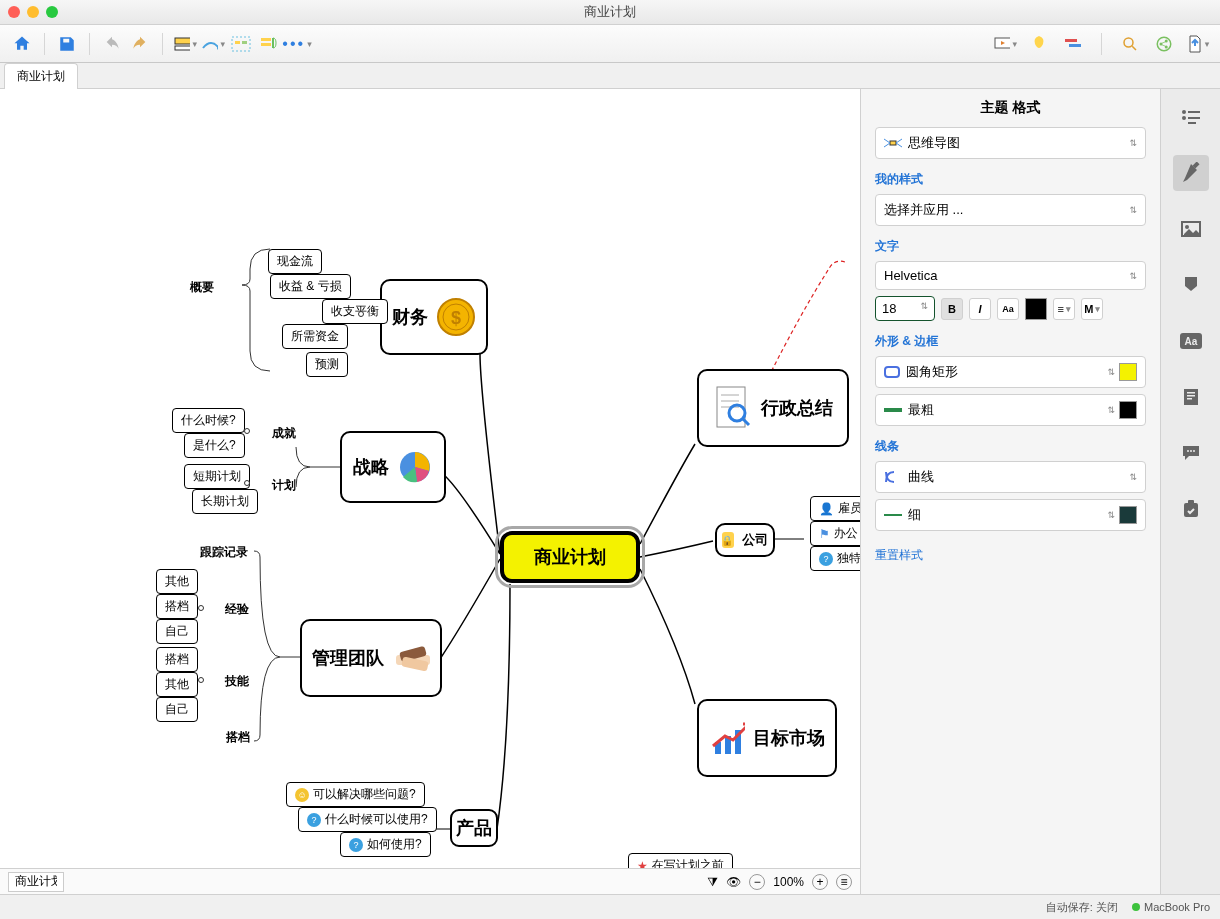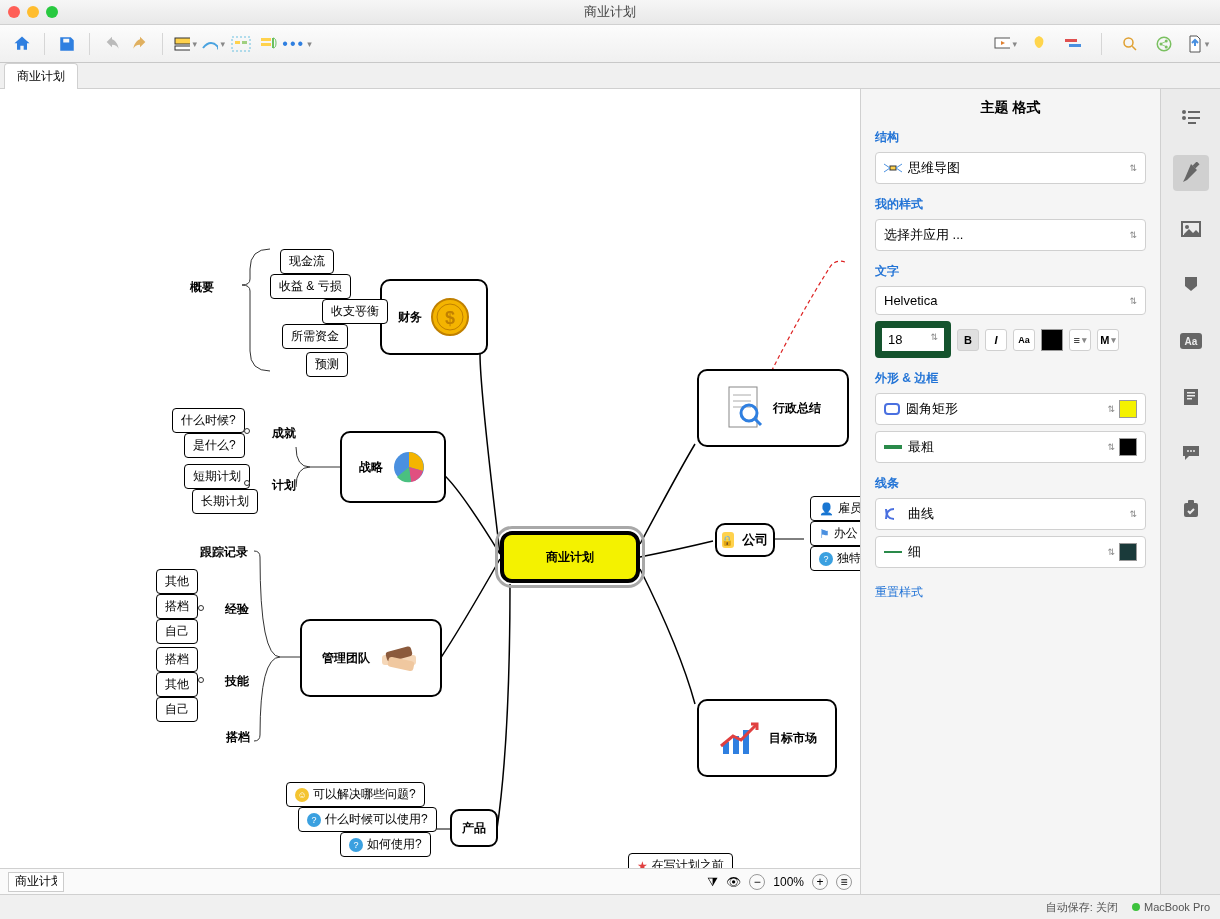--- a/index.html
+++ b/index.html
@@ -13,30 +13,30 @@
 .tb-right{margin-left:auto;display:flex;align-items:center;gap:10px;}
 .tbicon{width:24px;height:24px;display:flex;align-items:center;justify-content:center;border-radius:4px;}
 .sep{width:1px;height:22px;background:#d6d6d6;margin:0 6px;}
 .tabbar{height:26px;background:#f0f0f0;border-bottom:1px solid #d0d0d0;display:flex;align-items:flex-end;padding-left:4px;}
 .tab{padding:4px 12px;font-size:12px;background:#fff;border:1px solid #d0d0d0;border-bottom:none;border-radius:4px 4px 0 0;position:relative;top:1px;}
 .main{display:flex;height:805px;}
 .canvas{flex:1;position:relative;background:#fff;overflow:hidden;}
 svg.lines{position:absolute;inset:0;pointer-events:none;}
 .node{position:absolute;background:#fff;border:2px solid #000;border-radius:10px;display:flex;align-items:center;justify-content:center;gap:8px;padding:6px 10px;}
 .center-node{background:#f4f200;border:4px solid #000;border-radius:12px;font-size:18px;font-weight:600;outline:3px solid #a8a8a8;outline-offset:2px;}
-.nlabel{font-size:12px;font-weight:600;white-space:nowrap;}
+.nlabel{font-size:18px;font-weight:600;white-space:nowrap;}
 .mini{position:absolute;background:#fff;border:1px solid #000;border-radius:4px;font-size:12px;padding:3px 8px;white-space:nowrap;display:flex;align-items:center;gap:4px;}
 .group-label{position:absolute;font-size:12px;font-weight:600;background:#fff;}
 .note-icon{position:absolute;background:#f4f200;border:2px solid #000;border-radius:8px;width:36px;height:36px;display:flex;align-items:center;justify-content:center;font-weight:bold;color:#5a8f00;}
 .panel{width:300px;background:#f5f5f5;border-left:1px solid #d0d0d0;padding:10px 14px;font-size:13px;overflow:auto;}
 .panel h3{text-align:center;font-size:14px;font-weight:600;margin-bottom:10px;}
 .section-label{color:#2374d6;font-size:12px;font-weight:600;margin:12px 0 6px;}
 .selector{background:#fff;border:1px solid #d0d0d0;border-radius:4px;padding:6px 8px;display:flex;align-items:center;justify-content:space-between;font-size:13px;}
 .row{display:flex;gap:6px;align-items:center;margin-top:6px;}
-.fontsize{width:76px;background:#fff;border:7px solid #14532d;border-radius:4px;padding:4px 6px;font-size:13px;}
+.fontsize{width:60px;background:#fff;border:1px solid #14532d;border-radius:4px;padding:4px 6px;font-size:13px;}
 .fmtbtn{width:22px;height:22px;border:1px solid #d0d0d0;background:#fff;border-radius:3px;display:flex;align-items:center;justify-content:center;font-size:11px;font-weight:bold;}
 .fmtbtn.active{background:#e0e0e0;}
 .colorswatch{width:22px;height:22px;border:1px solid #999;}
 .link-reset{color:#2374d6;font-size:12px;margin-top:16px;display:inline-block;}
 .sidetabs{width:60px;background:#ebebeb;border-left:1px solid #d0d0d0;display:flex;flex-direction:column;align-items:center;padding-top:10px;gap:20px;}
 .sidetab{width:36px;height:36px;display:flex;align-items:center;justify-content:center;border-radius:4px;}
 .sidetab.active{background:#d0d0d0;}
 .statusbar-canvas{position:absolute;bottom:0;left:0;right:0;height:26px;border-top:1px solid #d0d0d0;background:#fafafa;display:flex;align-items:center;padding:0 8px;font-size:12px;gap:10px;}
 .sheet-input{border:1px solid #ccc;background:#fff;padding:2px 6px;font-size:12px;width:56px;}
 .zoom-group{margin-left:auto;display:flex;align-items:center;gap:8px;}
@@ -192,21 +192,21 @@
 
     <div class="node" style="left:380px;top:190px;width:108px;height:76px;">
       <span class="nlabel">财务</span>
       <svg width="40" height="40">
           <circle cx="20" cy="20" r="18" fill="#f4b400" stroke="#c08000" stroke-width="2"></circle>
           <circle cx="20" cy="20" r="13" fill="none" stroke="#c08000"></circle>
           <text x="20" y="27" text-anchor="middle" font-size="18" fill="#c08000" font-weight="bold">$</text>
         </svg>
     </div>
     <div class="group-label" style="left:190px;top:190px;">概要</div>
-    <div class="mini" style="left:280px;top:160px;text-align:center;">现金流</div>
+    <div class="mini" style="left:268px;top:160px;text-align:center;">现金流</div>
     <div class="mini" style="left:270px;top:185px;">收益 &amp; 亏损</div>
     <div class="mini" style="left:282px;top:210px;margin-left:40px;">收支平衡</div>
     <div class="mini" style="left:282px;top:235px;">所需资金</div>
     <div class="mini" style="left:306px;top:263px;">预测</div>
     <span class="conn-dot" style="left:358px;top:222px;"></span>
 
     <div class="node" style="left:340px;top:342px;width:106px;height:72px;">
       <span class="nlabel">战略</span>
       <svg width="36" height="36">
           <circle cx="18" cy="18" r="15" fill="#4a90e0"></circle>
@@ -321,21 +321,20 @@
         <span>100%</span>
         <span style="border:1px solid #999;border-radius:50%;width:16px;height:16px;display:inline-flex;align-items:center;justify-content:center;">+</span>
         <span style="border:1px solid #999;border-radius:50%;width:16px;height:16px;display:inline-flex;align-items:center;justify-content:center;">≡</span>
       </div>
     </div>
   </div>
 
   <div class="panel">
     <h3>主题 格式</h3>
 
-    <div class="section-label">结构</div>
     <div class="selector">
       <span style="display:flex;align-items:center;gap:6px;">
           <svg width="18" height="12">
             <rect x="6" y="4" width="6" height="4" fill="#ffd24d" stroke="#333"></rect>
             <line x1="0" y1="2" x2="6" y2="6" stroke="#4a90e0"></line>
             <line x1="0" y1="10" x2="6" y2="6" stroke="#4a90e0"></line>
             <line x1="12" y1="6" x2="18" y2="2" stroke="#4a90e0"></line>
             <line x1="12" y1="6" x2="18" y2="10" stroke="#4a90e0"></line>
           </svg>
           <span>思维导图</span>

